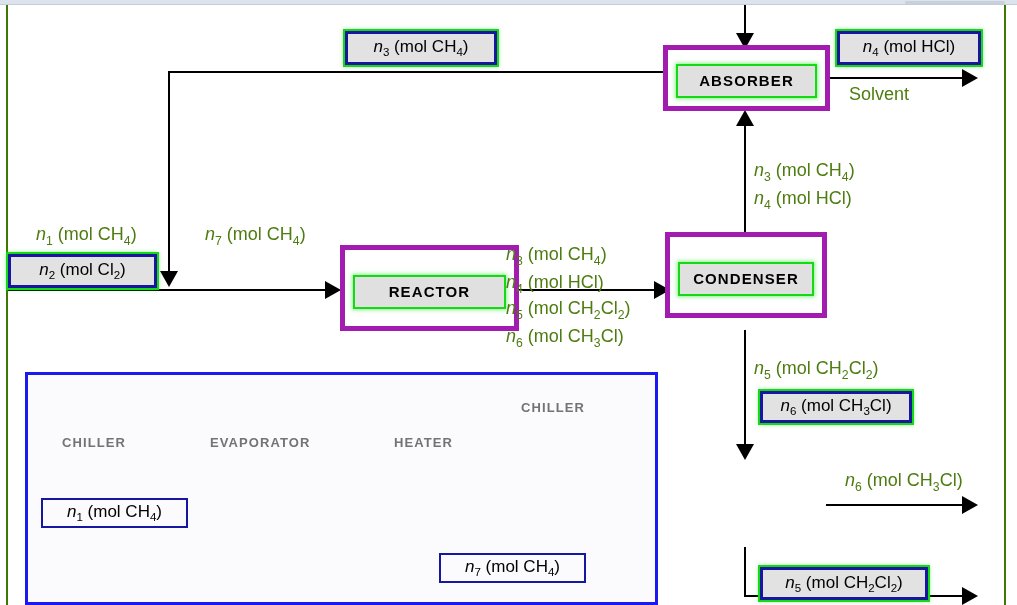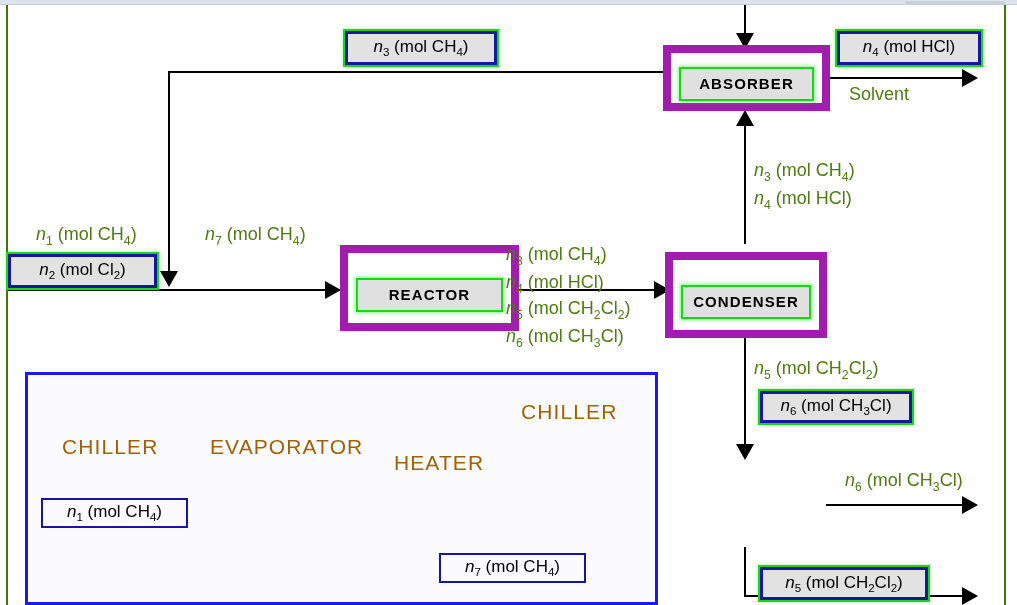--- a/index.html
+++ b/index.html
@@ -13,21 +13,21 @@
   #stage{position:absolute;left:0;top:0;width:1017px;height:605px;}
 
   
   .topband{position:absolute;left:0;top:0;width:1017px;height:5px;background:#dde3ec;}
   .topband-inner{position:absolute;left:0;top:4px;width:1017px;height:1px;background:#c3ccd9;}
   .scroll-nub{position:absolute;left:905px;top:1px;width:100px;height:3px;background:#c8d0dc;border-radius:2px;}
   .edge-left{position:absolute;left:6px;top:5px;width:2px;height:600px;background:#3f7707;}
   .edge-right{position:absolute;left:1004px;top:5px;width:2px;height:600px;background:#3f7707;}
 
   
-  .unit{position:absolute;border:8px solid #a21caf;background:#ffffff;box-sizing:border-box;}
+  .unit{position:absolute;border:5px solid #a21caf;background:#ffffff;box-sizing:border-box;}
   .unit-label{
     position:absolute;left:8px;right:8px;
     background:#e0e0e0;
     border:2px solid #16d916;
     box-shadow:0 0 4px 1px rgba(40,230,40,.55);
     box-sizing:border-box;
     text-align:center;
     font-weight:bold;
     letter-spacing:1.1px;
     color:#000;
@@ -65,24 +65,24 @@
 
   
   .bank{
     position:absolute;
     border:3px solid #1a1aee;
     background:#fbfbfd;
     box-sizing:border-box;
   }
   .bank-word{
     position:absolute;
-    font-weight:normal;
-    font-size:21px;
+    font-weight:bold;
+    font-size:13px;
     letter-spacing:1.1px;
-    color:#a16207;
+    color:#737373;
     white-space:nowrap;
   }
 
   
   .ann{
     position:absolute;
     font-size:18px;
     color:#4d7c0f;
     white-space:nowrap;
     line-height:21px;
@@ -143,21 +143,21 @@
   <div class="arr arr-r" style="left:962px;top:587px;"></div>
 
   <div class="unit" style="left:663px;top:45px;width:167px;height:66px;">
     <div class="unit-label" style="top:14px;">ABSORBER</div>
   </div>
 
   <div class="unit" style="left:340px;top:245px;width:179px;height:86px;">
     <div class="unit-label" style="top:25px;">REACTOR</div>
   </div>
 
-  <div class="unit" style="left:665px;top:252px;width:162px;height:86px;">
+  <div class="unit" style="left:665px;top:232px;width:162px;height:86px;">
     <div class="unit-label" style="top:25px;">CONDENSER</div>
   </div>
 
 
   <div class="chip" style="left:345px;top:31px;width:152px;height:34px;">
     <span>
       <i class="v">n</i><sub>3</sub> (mol CH<sub>4</sub>)
     </span>
   </div>
 
@@ -237,21 +237,21 @@
   <div class="ann" style="left:845px;top:470px;">
     <span class="ln">
       <i class="v">n</i><sub>6</sub> (mol CH<sub>3</sub>Cl)
     </span>
   </div>
 
   <div class="bank" style="left:25px;top:372px;width:633px;height:233px;">
     <div class="bank-word" style="left:493px;top:25px;">CHILLER</div>
     <div class="bank-word" style="left:34px;top:60px;">CHILLER</div>
     <div class="bank-word" style="left:182px;top:60px;text-align:center;">EVAPORATOR</div>
-    <div class="bank-word" style="left:366px;top:76px;">HEATER</div>
+    <div class="bank-word" style="left:366px;top:60px;">HEATER</div>
 
     <div class="bank-chip" style="left:13px;top:123px;width:147px;height:30px;">
       <span>
         <i class="v">n</i><sub>1</sub> (mol CH<sub>4</sub>)
       </span>
     </div>
 
     <div class="bank-chip" style="left:411px;top:178px;width:147px;height:30px;">
       <span>
         <i class="v">n</i><sub>7</sub> (mol CH<sub>4</sub>)

